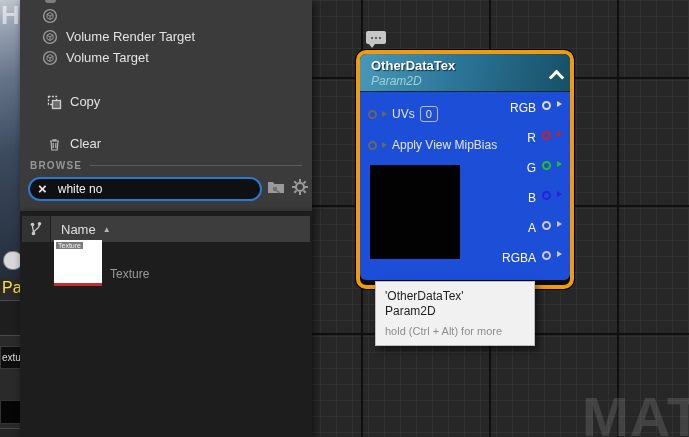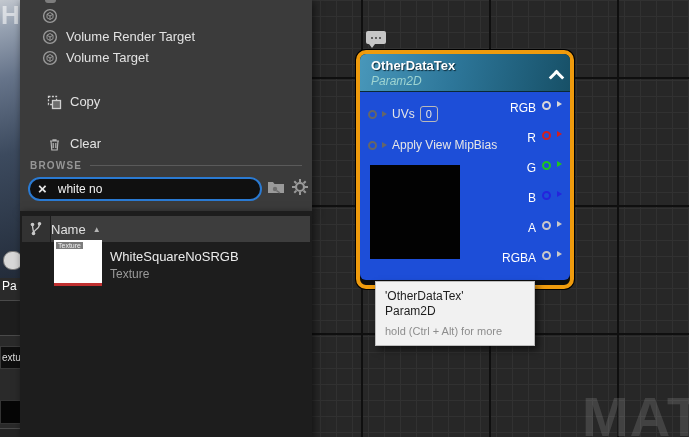--- a/index.html
+++ b/index.html
@@ -20,21 +20,21 @@
     background-position:105px 0,0 77px,0 0,0 0;}
   #watermark{left:582px;top:384px;font-size:56px;font-weight:bold;
     color:rgba(255,255,255,0.13);letter-spacing:1px;white-space:nowrap;}
 
   
   #bg-left{left:0;top:0;width:20px;height:437px;background:#2a2a2a;}
   #bg-viewport{left:0;top:0;width:20px;height:278px;
     background:linear-gradient(165deg,#c3c8cf 0%,#97a2b2 10%,#66748a 28%,#3c4a5e 55%,#232c3a 100%);}
   #bg-letter{left:1px;top:0px;font-size:26px;font-weight:bold;color:rgba(255,255,255,0.55);}
   #bg-capsule{left:3px;top:251px;width:18px;height:17px;background:#d8d8d8;border-radius:9px;border:1px solid #777;}
-  #bg-pa{left:2px;top:279px;color:#ffffff;font-size:12px;}
+  #bg-pa{left:2px;top:279px;color:#fde047;font-size:16px;}
   .bg-row1{left:0;top:300px;width:20px;height:34px;background:#1e1e1e;border-top:1px solid #4a4a4a;border-bottom:1px solid #4a4a4a;}
   #bg-extu{left:0;top:346px;width:20px;height:21px;background:#0e0e0e;color:#dcdcdc;font-size:10px;line-height:21px;padding-left:1px;border:1px solid #3a3a3a;}
   .bg-row2{left:0;top:400px;width:20px;height:22px;background:#060606;border:1px solid #333;}
   .bg-row3{left:0;top:428px;width:20px;height:9px;background:#242424;border-top:1px solid #4a4a4a;}
 
   
   #menu{left:20px;top:0;width:292px;height:211px;background:#3b3b3b;
     box-shadow:2px 2px 8px rgba(0,0,0,.55);color:#e2e2e2;font-size:13px;}
   .menu-item{position:absolute;left:0;width:292px;height:20px;line-height:20px;}
   .menu-item .txt{position:absolute;left:46px;top:0;}
@@ -56,21 +56,21 @@
   #search-input{background:transparent;border:none;outline:none;color:#f2f2f2;
     font-size:12px;font-family:"Liberation Sans",sans-serif;margin-left:9px;width:170px;}
   .tool-icon{position:absolute;width:18px;height:18px;}
 
   
   #list{left:20px;top:211px;width:292px;height:226px;background:#1d1d1d;
     box-shadow:2px 2px 8px rgba(0,0,0,.55);}
   #list-colcell{position:absolute;left:2px;top:5px;width:28px;height:26px;background:#323232;}
   #list-header{position:absolute;left:31px;top:5px;right:2px;height:26px;background:#3d3d3d;
     display:flex;align-items:center;color:#e0e0e0;font-size:13px;}
-  #list-header .nm{}
+  #list-header .nm{margin-left:10px;}
   #list-header .sort{margin-left:7px;font-size:8px;color:#b4b4b4;}
   #thumb{position:absolute;left:34px;top:29px;width:48px;height:46px;background:#ffffff;}
   #thumb .badge{position:absolute;left:2px;top:2px;font-size:7px;color:#f0f0f0;
     background:rgba(110,110,110,.9);padding:0 2px;}
   #thumb .underline{position:absolute;left:0;bottom:0;width:48px;height:3px;}
   #row-name{position:absolute;left:90px;top:38px;color:#ececec;font-size:13px;}
   #row-type{position:absolute;left:90px;top:56px;color:#9a9a9a;font-size:12px;}
 
   
   #node{left:356px;top:50px;width:210px;height:231px;border:4px solid #f0abfc;
@@ -285,21 +285,20 @@
     </div>
     <div id="list-header">
       <span class="nm">Name</span>
       <span class="sort">▲</span>
     </div>
 
     <div id="thumb">
       <span class="badge">Texture</span>
       <span class="underline" style="background: rgb(192, 48, 48);"></span>
     </div>
-    <div id="row-name">WhiteSquareNoSRGB</div>
     <div id="row-type">Texture</div>
   </div>
 
   <div id="tooltip" class="abs">
     <div class="t1">'OtherDataTex'</div>
     <div class="t2">Param2D</div>
     <div class="hint">hold (Ctrl + Alt) for more</div>
   </div>
 
 </div>

